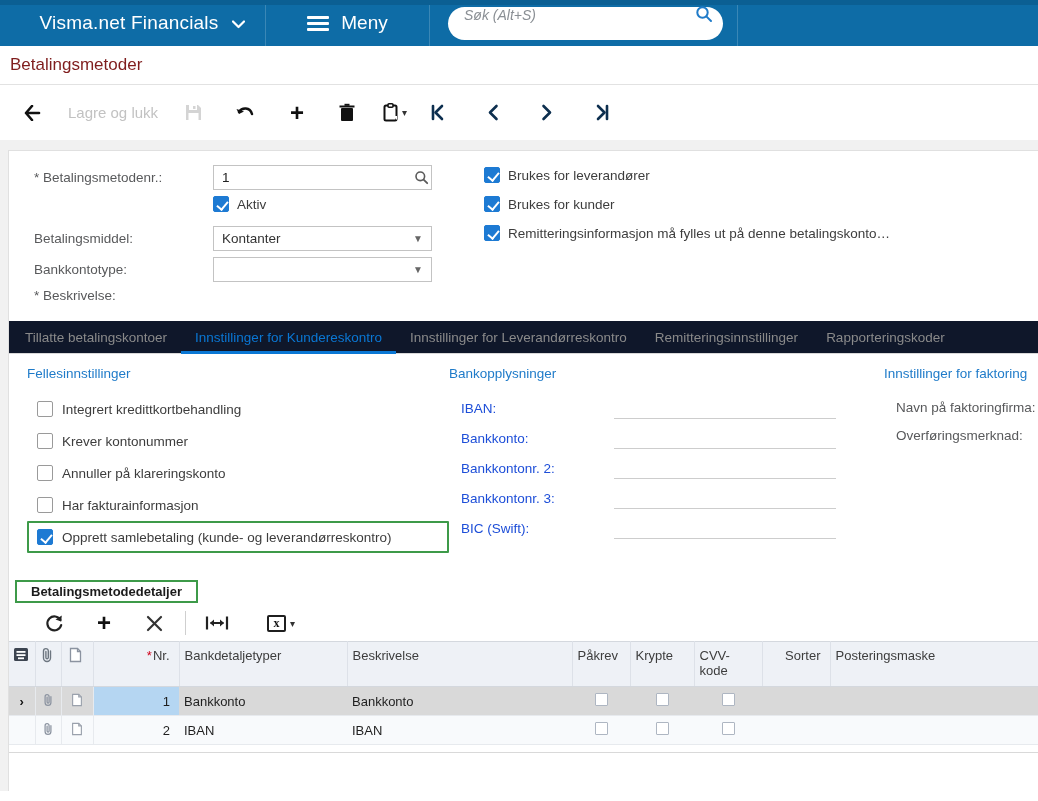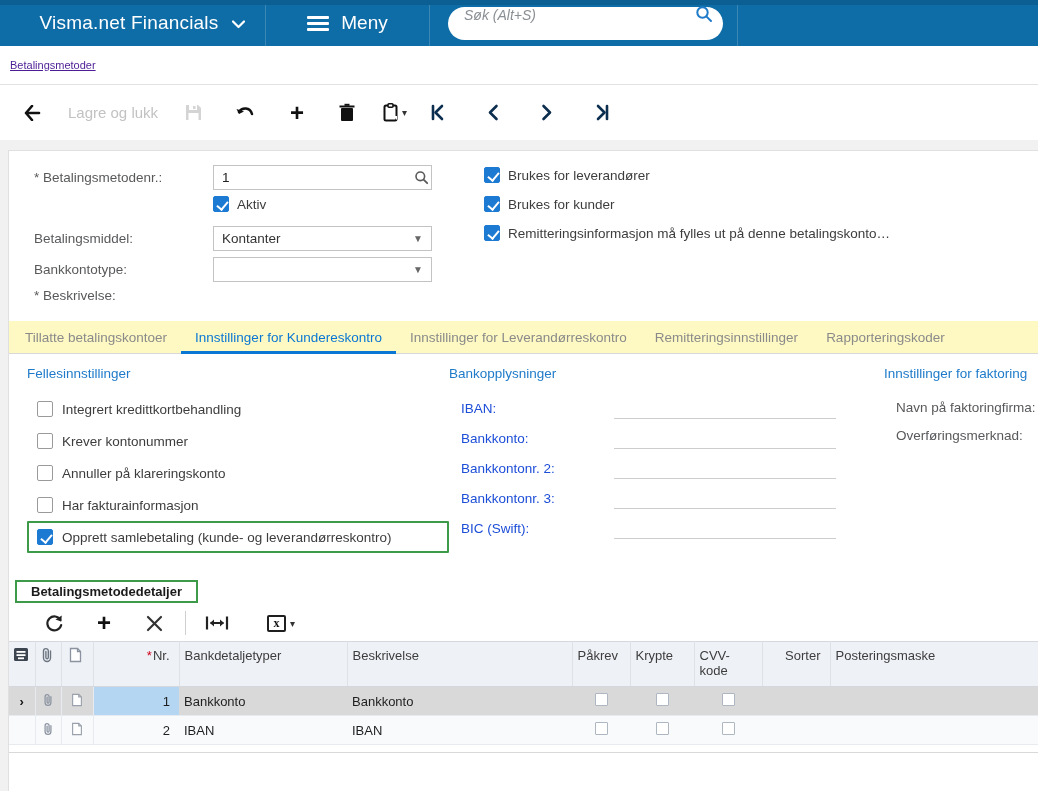--- a/index.html
+++ b/index.html
@@ -23,21 +23,21 @@
   .search-block { width:307px; display:flex; align-items:center; padding-left:18px; }
   .search-pill { width:275px; height:33px; background:#fff; border-radius:17px; display:flex; align-items:center; padding:0 10px 16px 16px; }
   .search-pill input { border:none; outline:none; flex:1; font-size:14px; font-style:italic; color:#555;
     font-family:"Liberation Sans", sans-serif; background:transparent; }
   .search-pill input::placeholder { color:#8a8f94; font-style:italic; }
   .header-rest { flex:1; border-left:1px solid #3a87b6; }
   .chev-down { margin-top:2px; }
 
   
   .title-bar { height:39px; display:flex; align-items:center; padding-left:10px; background:#fff; border-bottom:1px solid #e2e2e2; }
-  .page-title { font-size:11px; color:#4c1d95; font-weight:500;text-decoration:underline; }
+  .page-title { font-size:17px; color:#7f1d1d; font-weight:500; }
 
   
   .main-toolbar { height:55px; display:flex; align-items:center; padding-left:22px; background:#fff; }
   .tb-btn { display:flex; align-items:center; justify-content:center; min-width:26px; height:30px; cursor:pointer; color:#1c1c1c; }
   .tb-btn svg { display:block; }
   .tb-label { color:#c2c2c2; font-size:15px; margin:0 22px 0 20px; cursor:default; }
   .plus-glyph { font-size:24px; font-weight:700; color:#111; line-height:1; }
   .caret { font-size:10px; color:#333; margin-left:4px; }
 
   
@@ -64,21 +64,21 @@
   .cb-label { color:#3d3d3d; }
 
   .cb { width:16px; height:16px; border:1px solid #9a9a9a; border-radius:2px; background:#fff; position:relative; flex:none; display:inline-block; }
   .cb.checked { background:#1d7ad3; border-color:#1d7ad3; }
   .cb.checked::after { content:""; position:absolute; left:4.5px; top:1.5px; width:5px; height:9px;
     border:solid #fff; border-width:0 2px 2px 0; transform:rotate(40deg); }
 
   .right-checks { position:absolute; left:475px; top:16px; display:flex; flex-direction:column; gap:13px; }
 
   
-  .tabs { height:33px; background:#fef9c3; border-bottom:1px solid #d8d8d8; display:flex; padding-left:2px; }
+  .tabs { height:33px; background:#0f172a; border-bottom:1px solid #d8d8d8; display:flex; padding-left:2px; }
   .tab { padding:0 14px; display:flex; align-items:center; color:#8a8a8a; cursor:pointer; position:relative; white-space:nowrap; }
   .tab.active { color:#0a77d4; }
   .tab.active::after { content:""; position:absolute; left:0; right:0; bottom:-1px; height:3px; background:#0a77d4; }
 
   
   .settings { display:flex; height:222px; padding-top:12px; }
   .col-common { width:440px; padding-left:18px; }
   .col-bank { width:435px; }
   .col-fact { flex:1; overflow:hidden; }
   .section-heading { color:#1f7bc9; margin-bottom:12px; }

